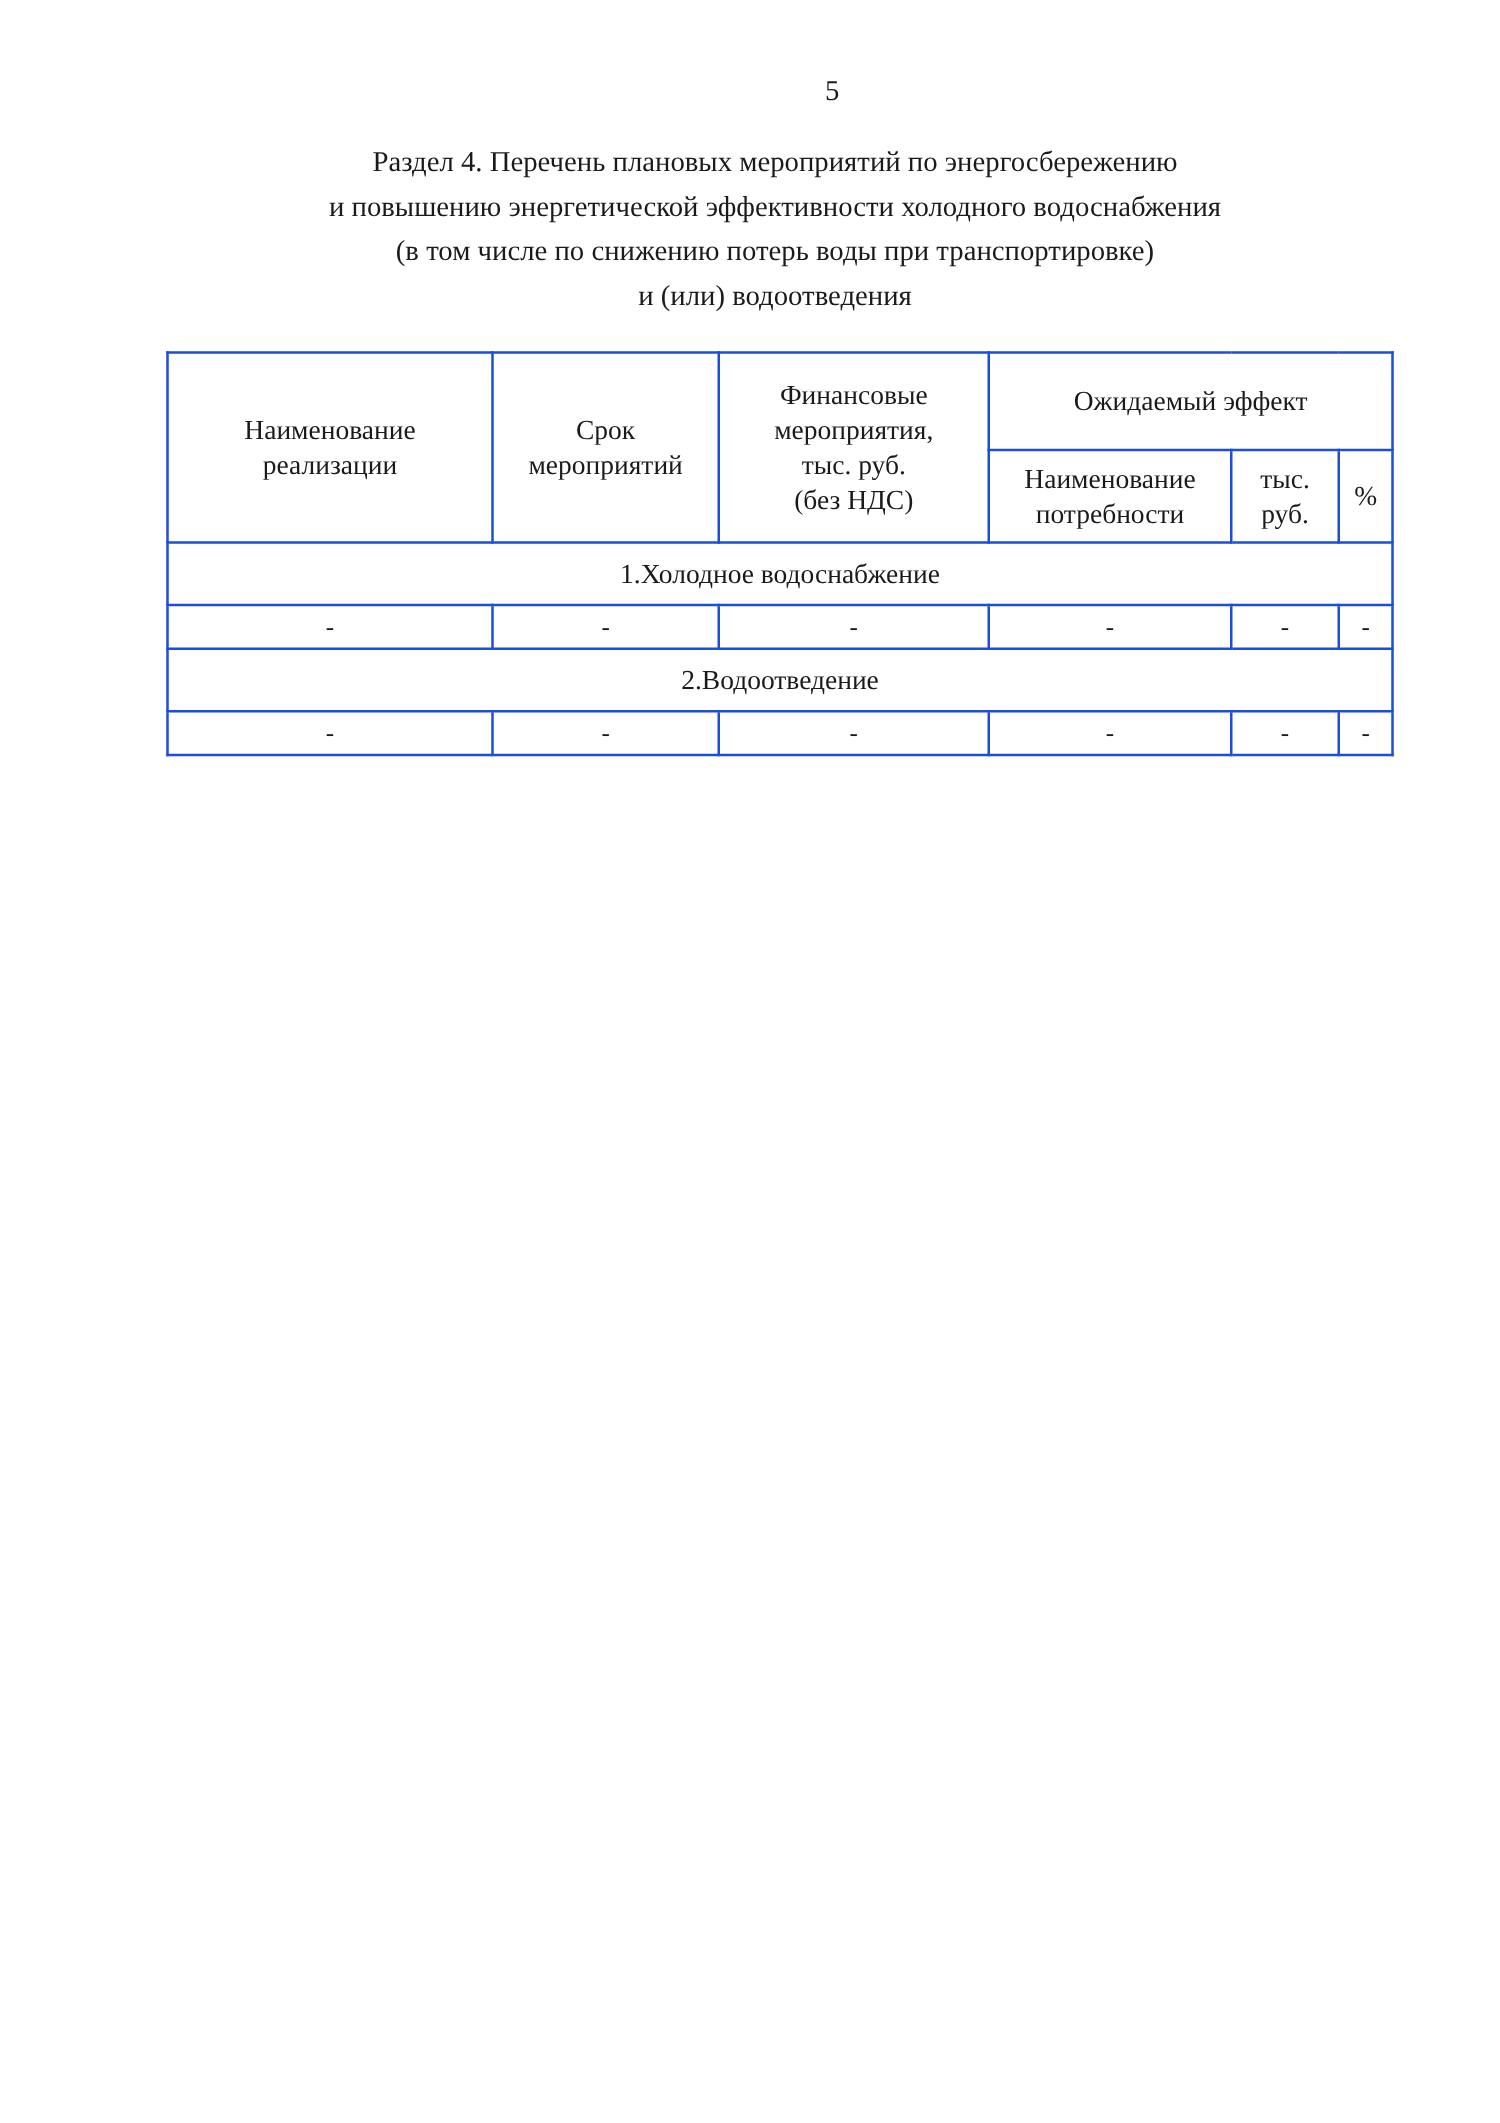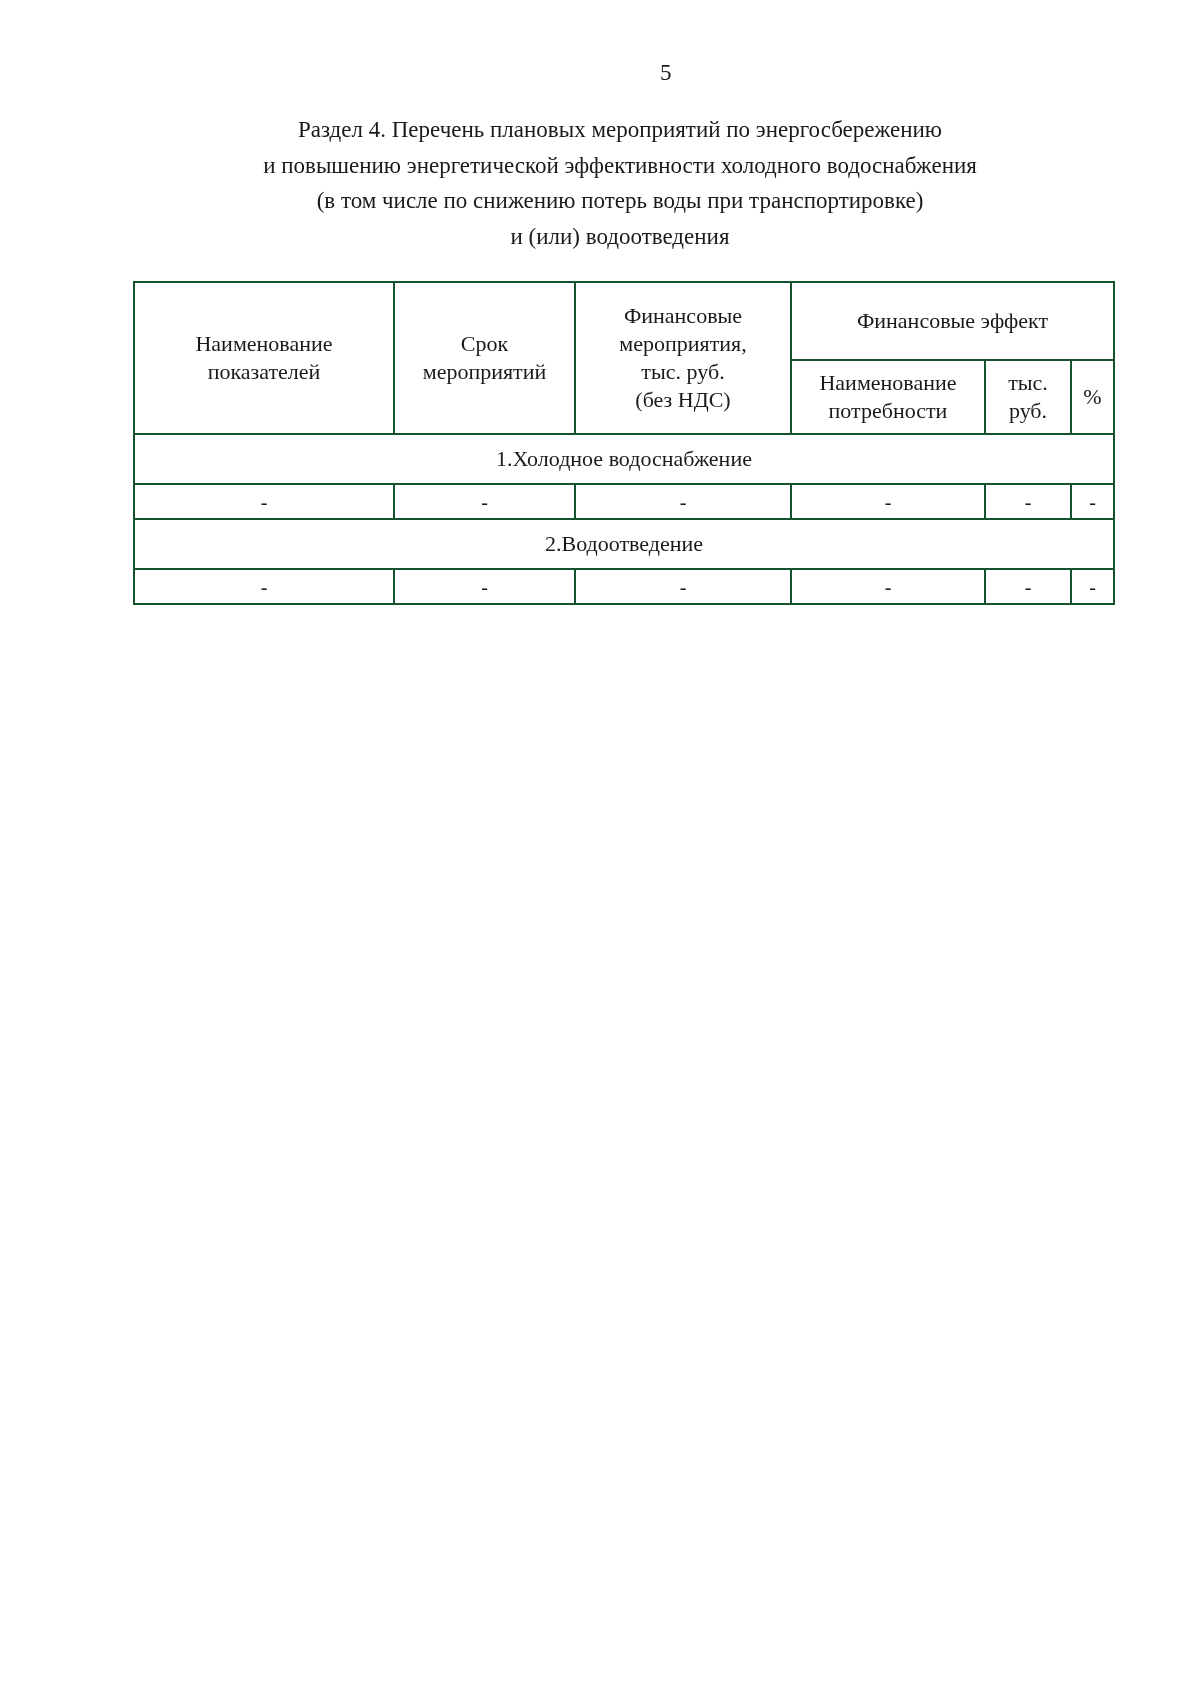--- a/index.html
+++ b/index.html
@@ -37,21 +37,21 @@
   table.doc-table {
     position: absolute;
     top: 281px;
     left: 133px;
     width: 980px;
     border-collapse: collapse;
     table-layout: fixed;
     font-size: 22px;
   }
   table.doc-table td {
-    border: 2px solid #14532d;
+    border: 2px solid #1d4ed8;
     text-align: center;
     vertical-align: middle;
     padding: 2px 4px;
     line-height: 28px;
     overflow: hidden;
   }
   tr.head-row-1 { height: 78px; }
   tr.head-row-2 { height: 74px; }
   tr.section-row { height: 50px; }
   tr.dash-row { height: 35px; }
@@ -82,33 +82,33 @@
       <col style="width:181px">
       <col style="width:216px">
       <col style="width:194px">
       <col style="width:86px">
       <col style="width:43px">
     </colgroup>
     <tbody>
       <tr class="head-row-1">
         <td rowspan="2">
           <span class="cell-line">Наименование</span>
-          <span class="cell-line">показателей</span>
+          <span class="cell-line">реализации</span>
         </td>
         <td rowspan="2">
           <span class="cell-line">Срок</span>
           <span class="cell-line">мероприятий</span>
         </td>
         <td rowspan="2">
           <span class="cell-line">Финансовые</span>
           <span class="cell-line">мероприятия,</span>
           <span class="cell-line">тыс. руб.</span>
           <span class="cell-line">(без НДС)</span>
         </td>
-        <td colspan="3">Финансовые эффект</td>
+        <td colspan="3">Ожидаемый эффект</td>
       </tr>
       <tr class="head-row-2">
         <td>
           <span class="cell-line">Наименование</span>
           <span class="cell-line">потребности</span>
         </td>
         <td>
           <span class="cell-line">тыс.</span>
           <span class="cell-line">руб.</span>
         </td>

